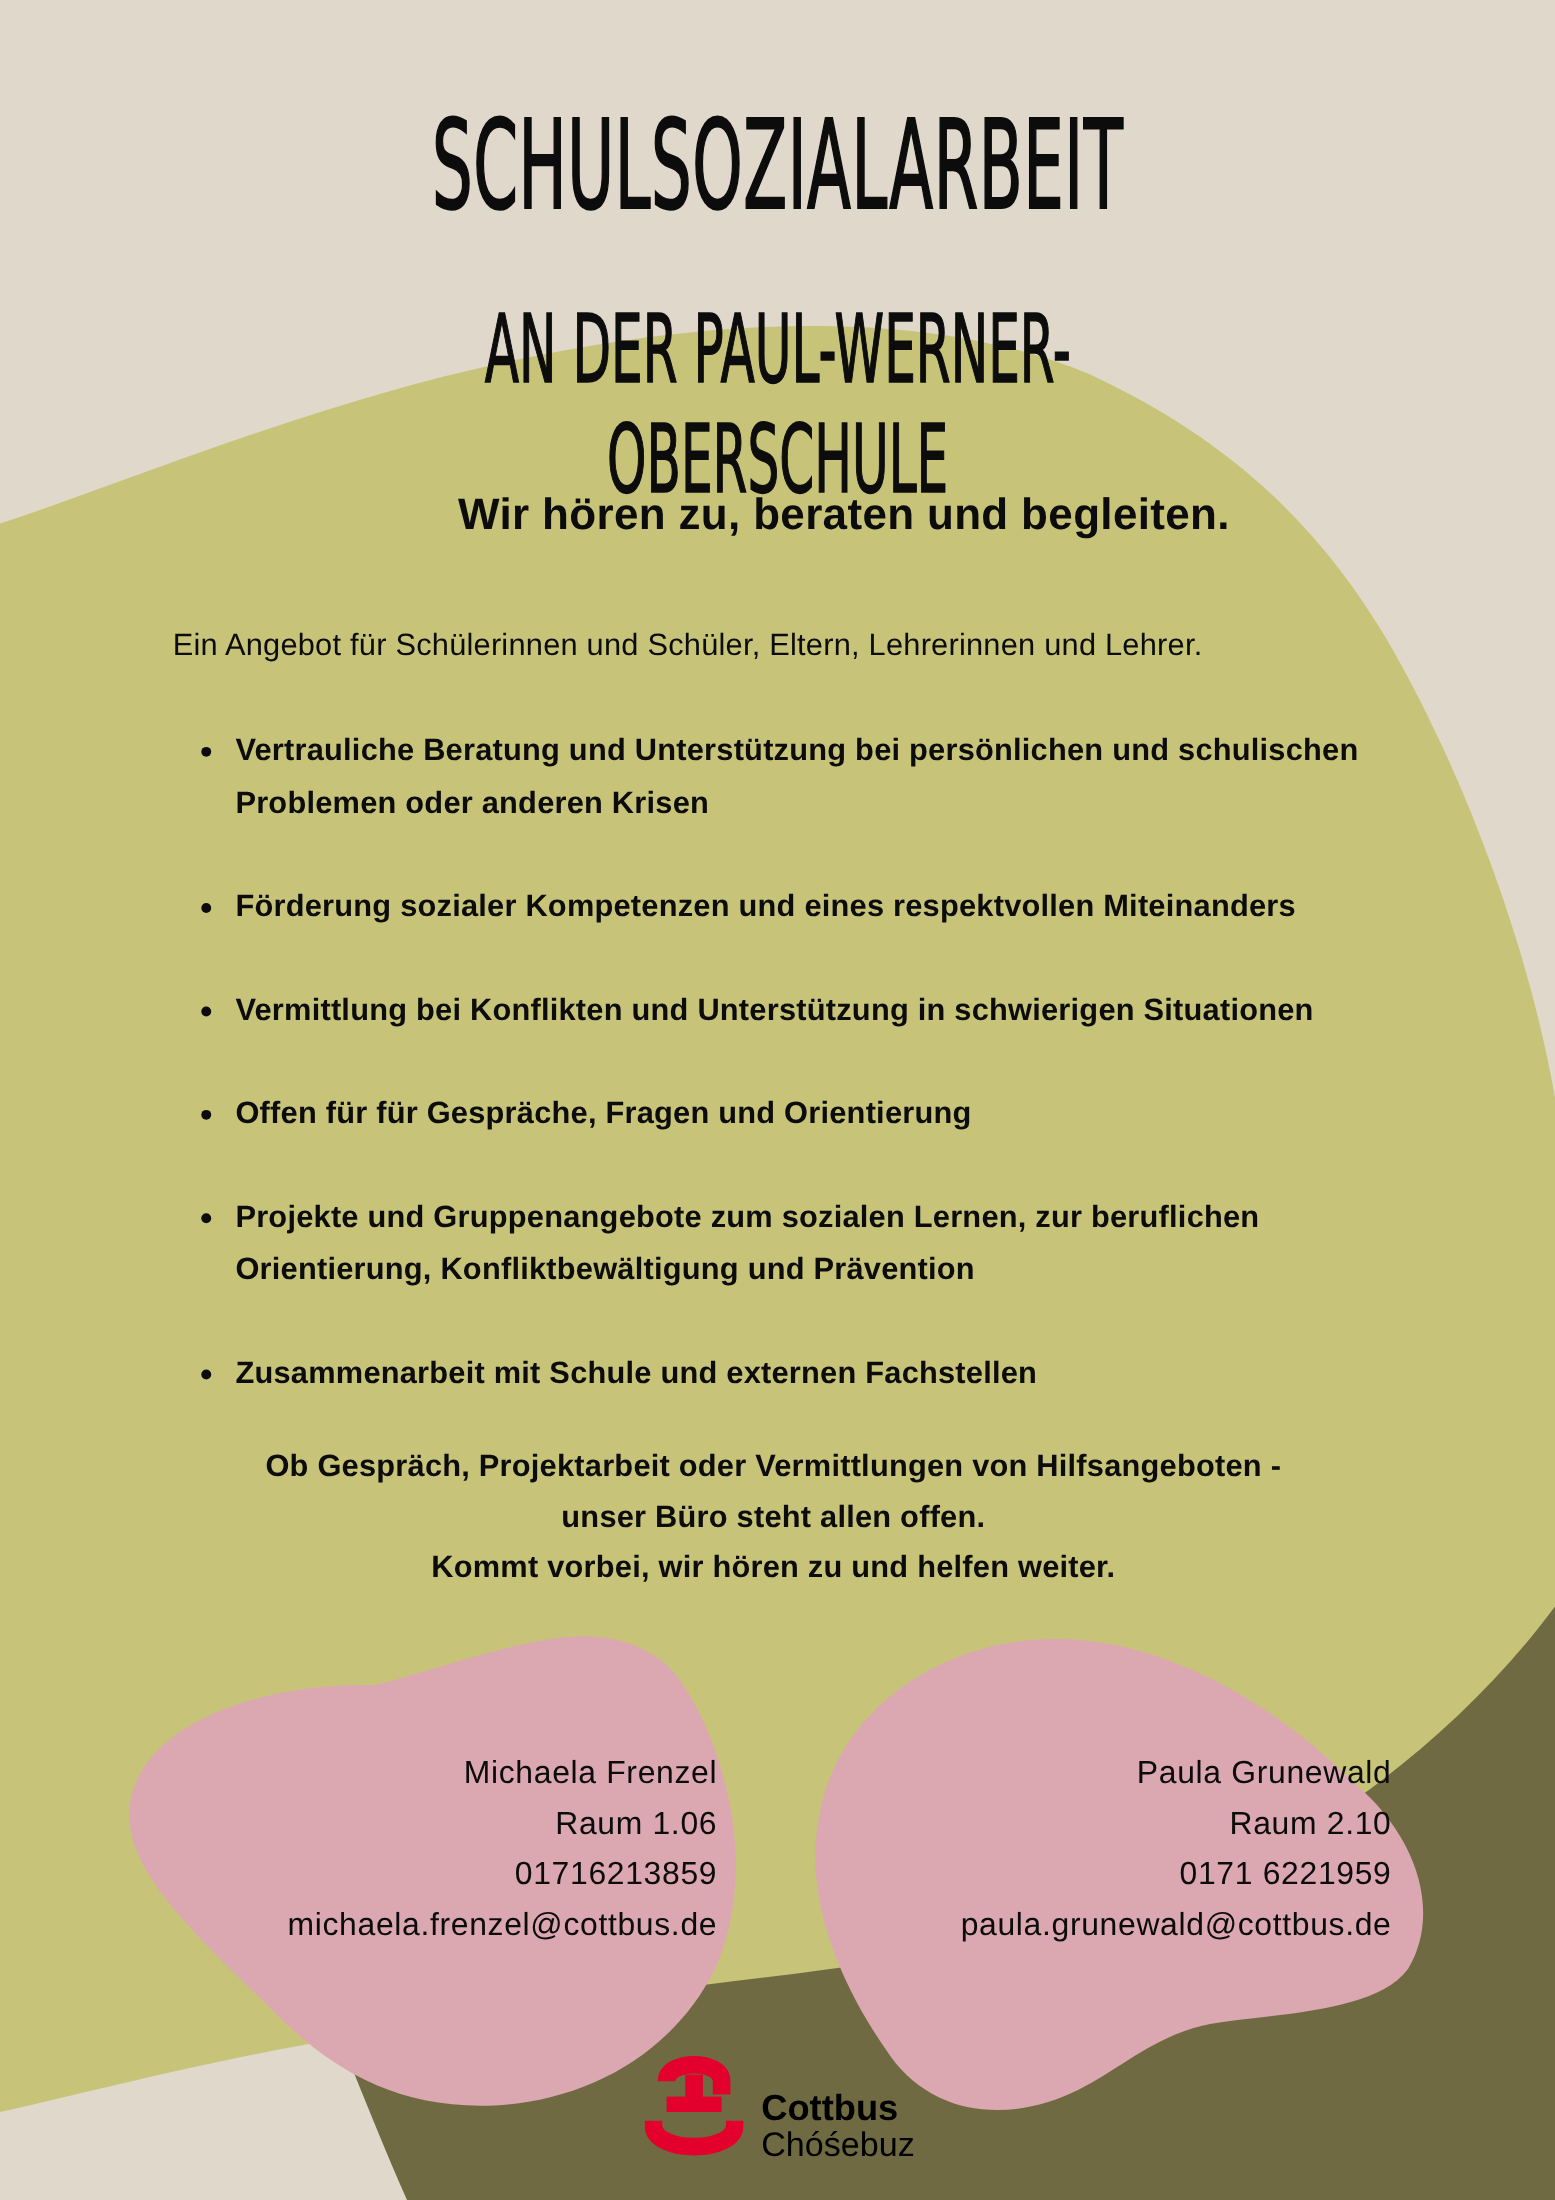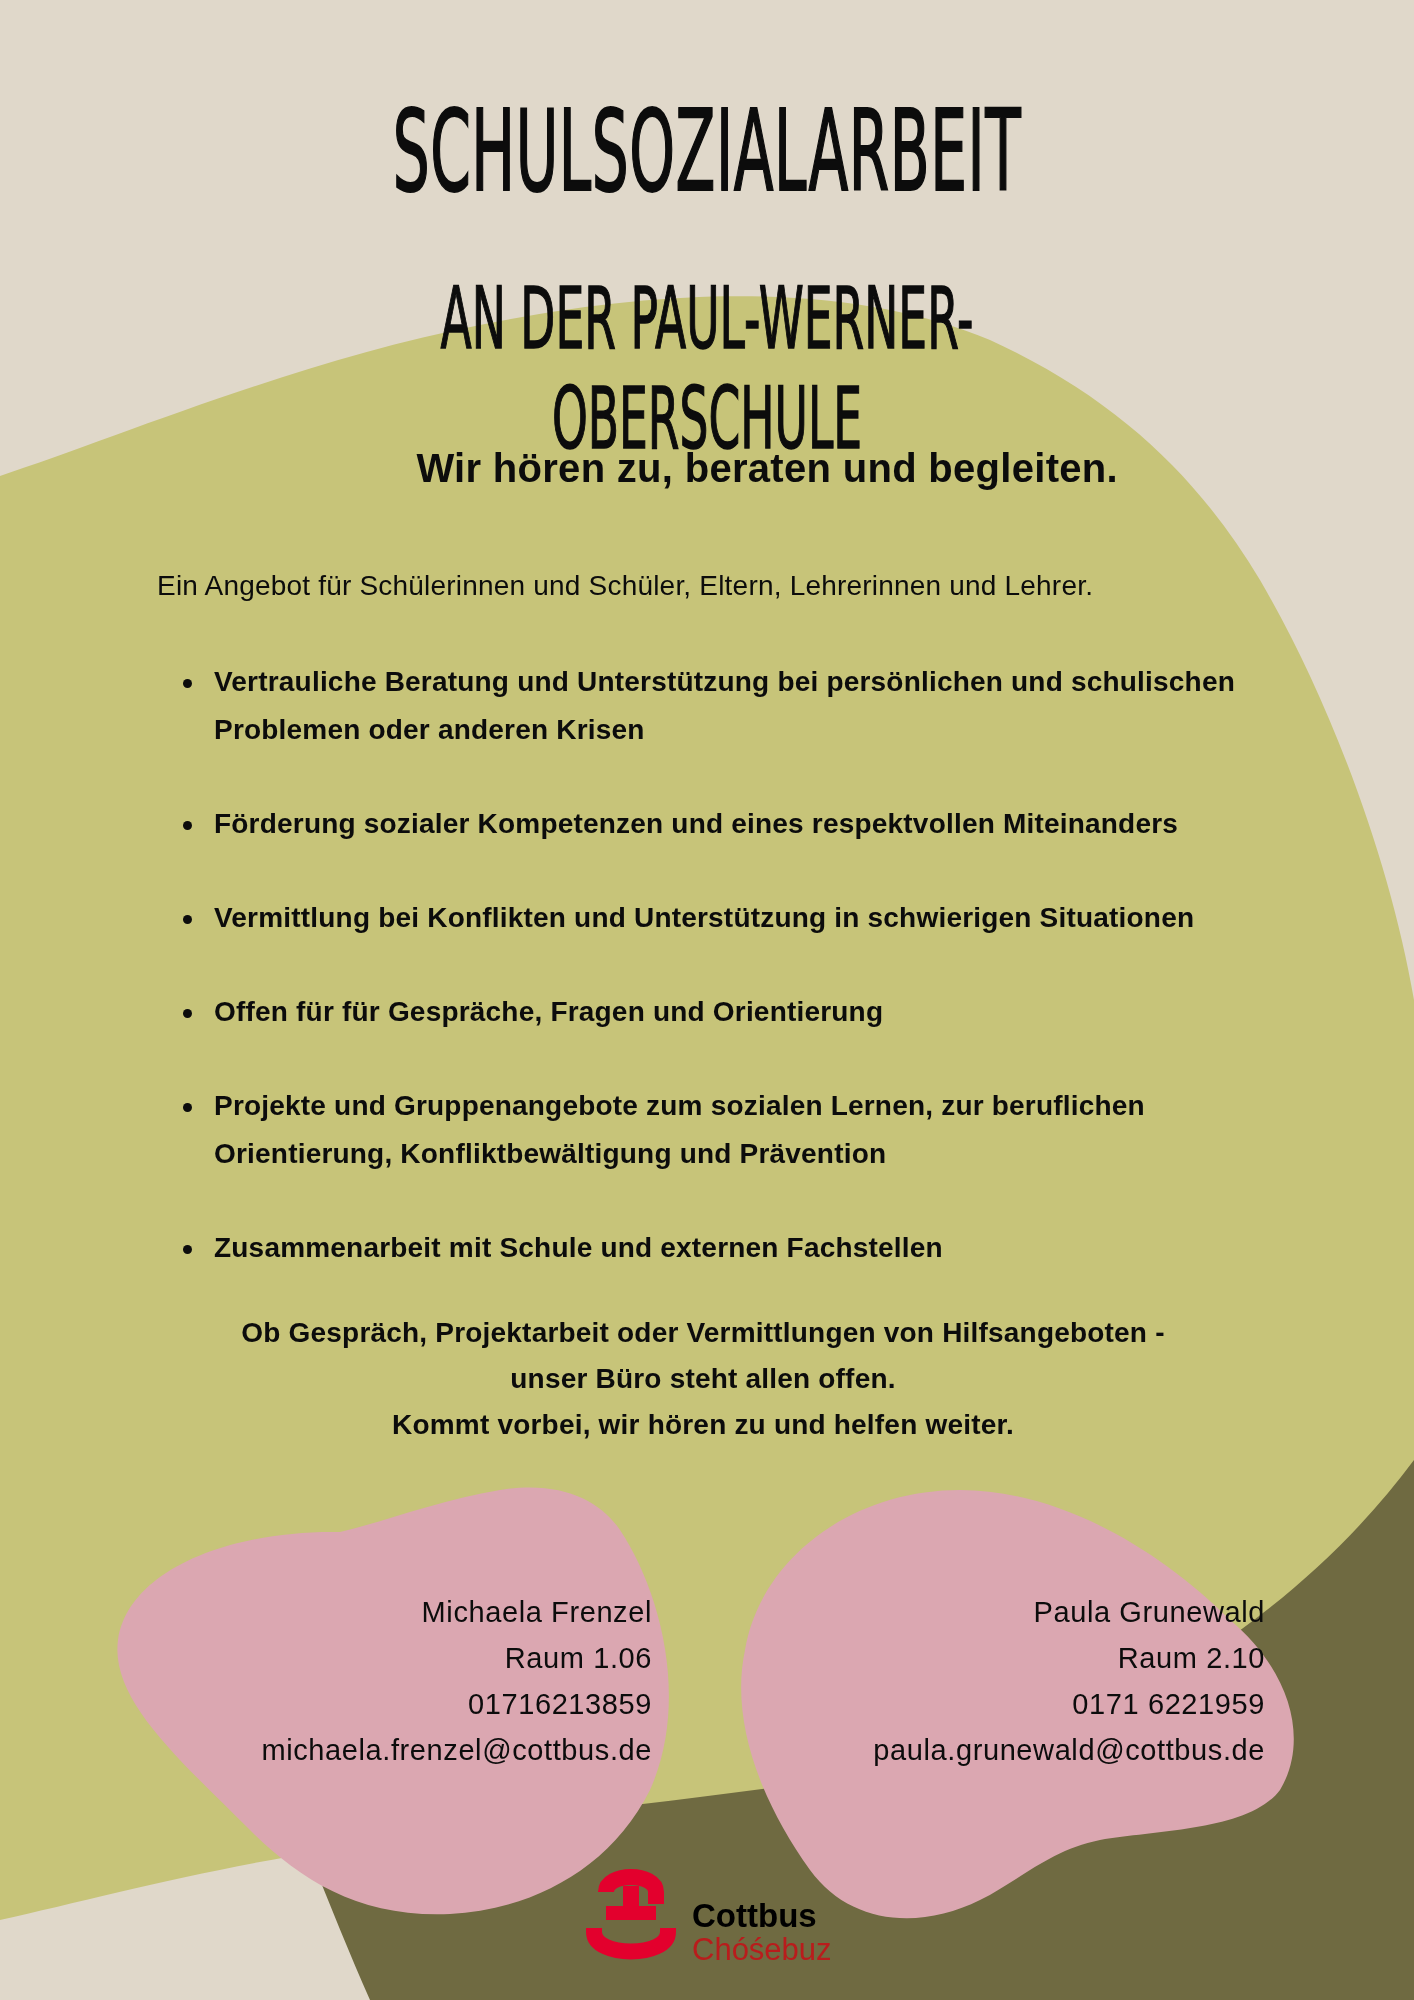--- a/index.html
+++ b/index.html
@@ -77,21 +77,21 @@
       position: absolute; left: 586px; top: 1862px; width: 300px; height: 110px;
     }
     .logo-mark { position: absolute; left: 0; top: 0; width: 90px; height: 110px; }
     .logo-text-1 {
       position: absolute; left: 106px; top: 36px;
       color: #000000; font-weight: bold; font-size: 33px; line-height: 36px;
       font-family: "Liberation Sans", sans-serif;
     }
     .logo-text-2 {
       position: absolute; left: 106px; top: 70px;
-      color: #b91c1c; font-size: 31px; line-height: 36px;
+      color: #000000; font-size: 31px; line-height: 36px;
       font-family: "Liberation Sans", sans-serif;
     }
   </style>
 </head>
 <body>
 
 <svg class="bg" viewBox="0 0 1414 2000" xmlns="http://www.w3.org/2000/svg">
 
   <path fill="#c7c479" d="M0,476
            C110,440 300,360 480,325

